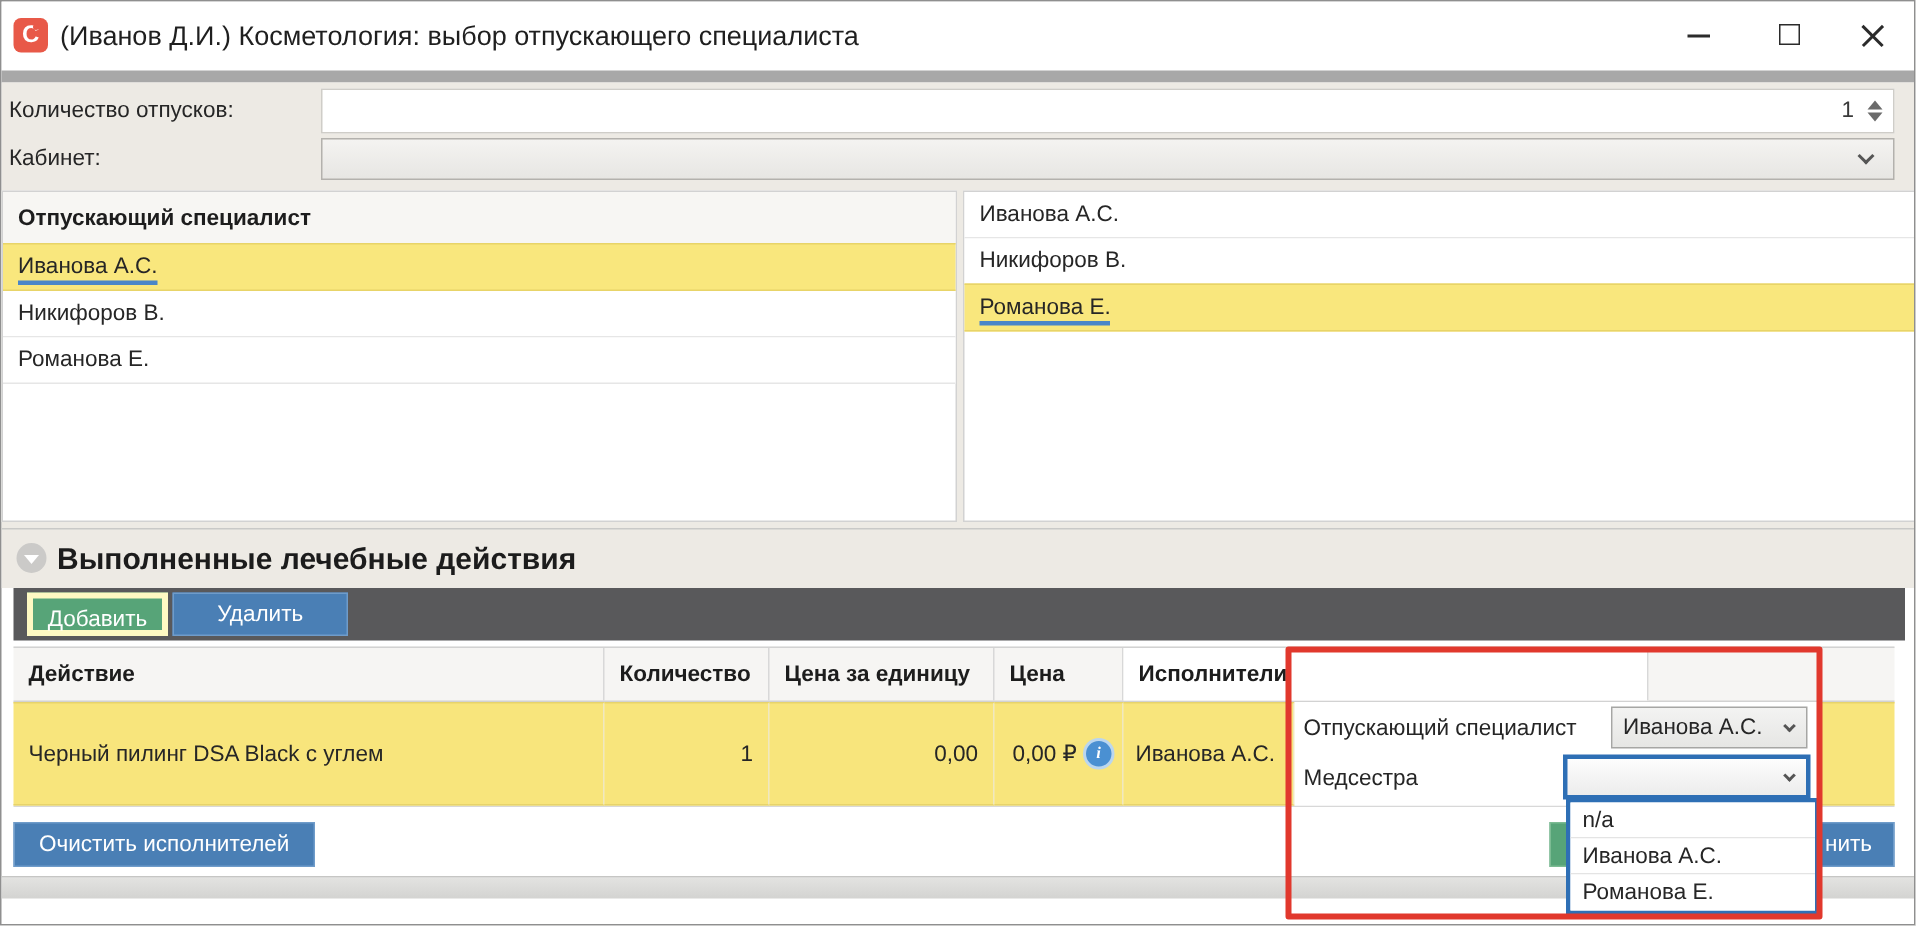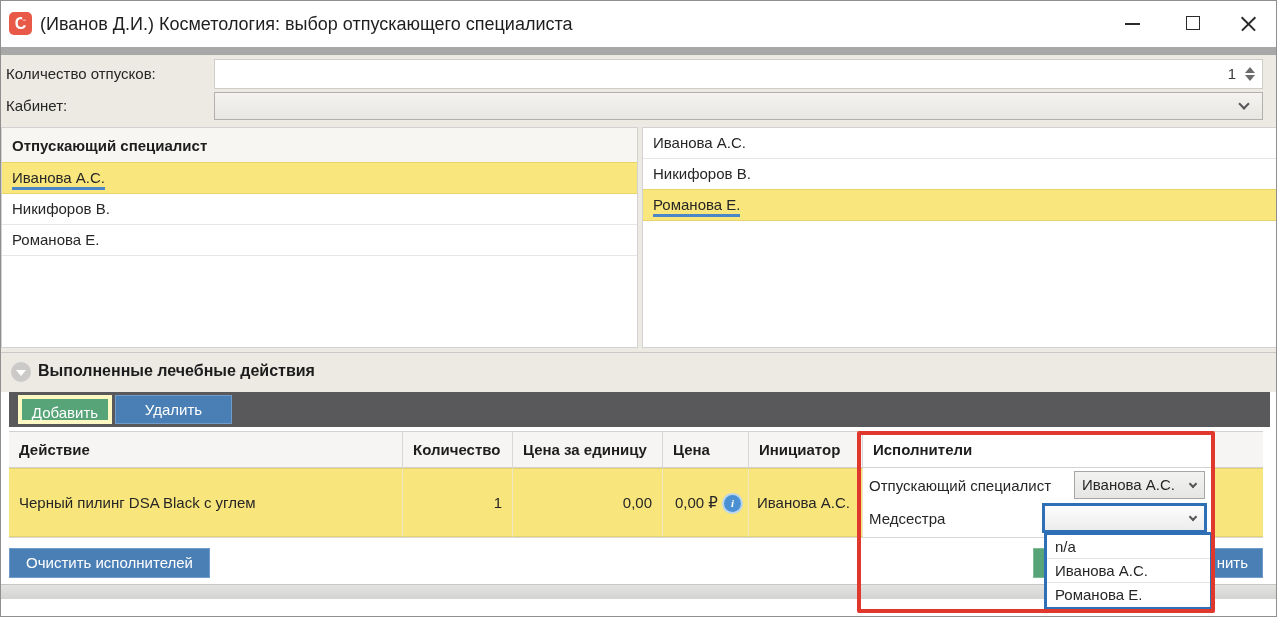--- a/index.html
+++ b/index.html
@@ -39,21 +39,21 @@
   .panel.right{left:641px;width:636px;}
   .panel-header{height:35px;line-height:35px;background:#f7f6f3;border-bottom:1px solid #d9d9d9;font-weight:bold;padding-left:10px;color:#1d1d1d;}
   .p-item{height:31px;line-height:30px;padding-left:10px;border-bottom:1px solid #e6e6e6;background:#fff;cursor:default;}
   .p-item.selected{background:#f9e77d;border-top:1px solid #e8d468;border-bottom:1px solid #e8d468;height:32px;margin-top:-1px;}
   .u-blue{border-bottom:3px solid #4a86c8;padding-bottom:1px;}
 
   
   .section-line{position:absolute;left:0;top:351px;width:100%;height:1px;background:#c9c9c7;}
   .collapse-btn{position:absolute;left:10px;top:361px;width:20px;height:20px;border-radius:50%;background:#cbcac8;}
   .collapse-btn::after{content:"";position:absolute;left:5px;top:8px;width:0;height:0;border-left:5px solid transparent;border-right:5px solid transparent;border-top:6px solid #ffffff;}
-  .section-title{position:absolute;left:37px;top:361px;font-size:16px;font-weight:bold;color:#1c1c1c;}
+  .section-title{position:absolute;left:37px;top:361px;font-size:20px;font-weight:bold;color:#1c1c1c;}
 
   
   .toolbar{position:absolute;left:8px;top:391px;width:1261px;height:35px;background:#59595b;}
   .tbtn{position:absolute;top:3px;height:29px;line-height:27px;text-align:center;color:#fff;font-size:15px;cursor:default;}
   .tbtn.add{left:9px;width:94px;background:#57a478;border:4px solid #fef9c3;}
   .tbtn.del{left:106px;width:117px;background:#4a7fb5;border:1px solid #6f9cca;}
 
   
   .thead{position:absolute;left:8px;top:430px;width:1254px;height:37px;background:#f6f5f3;border-top:1px solid #d2d2d2;border-bottom:1px solid #d2d2d2;display:flex;}
   .th{height:100%;line-height:35px;font-weight:bold;padding-left:10px;border-right:1px solid #d8d8d8;overflow:hidden;white-space:nowrap;color:#1d1d1d;}
@@ -147,21 +147,20 @@
   <div class="toolbar">
     <div class="tbtn add">Добавить</div>
     <div class="tbtn del">Удалить</div>
   </div>
 
   <div class="thead">
     <div class="th c1">Действие</div>
     <div class="th c2">Количество</div>
     <div class="th c3">Цена за единицу</div>
     <div class="th c4">Цена</div>
-    <div class="th c5">Инициатор</div>
     <div class="th c6">Исполнители</div>
     <div class="th c7" style="border-right:none;"></div>
   </div>
 
   <div class="trow">
     <div class="td yellow c1">
         <div class="cellpad">Черный пилинг DSA Black с углем</div>
       </div>
     <div class="td yellow c2">
         <div class="cellright">1</div>

